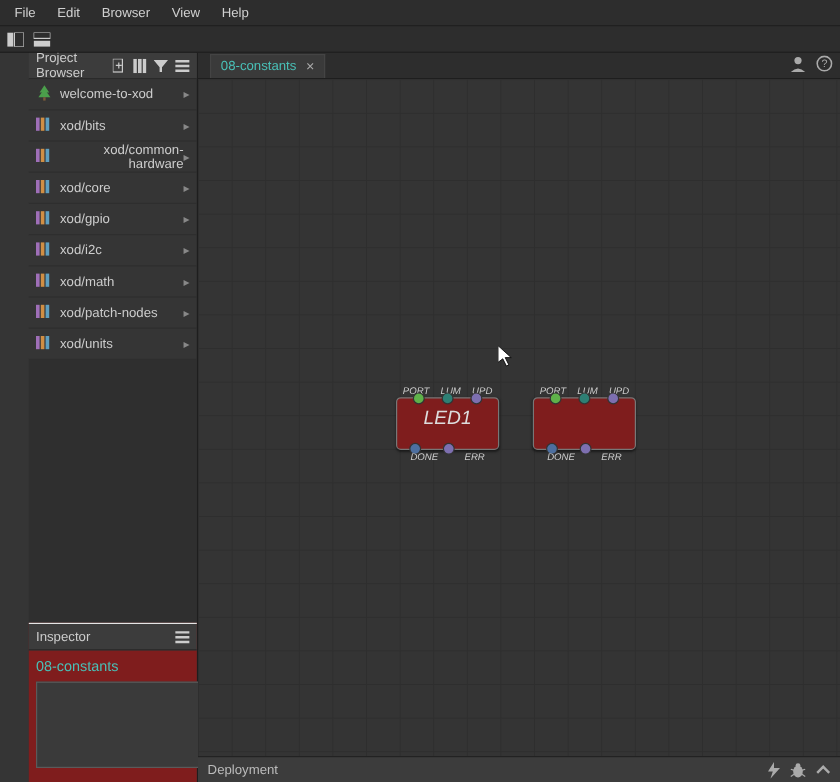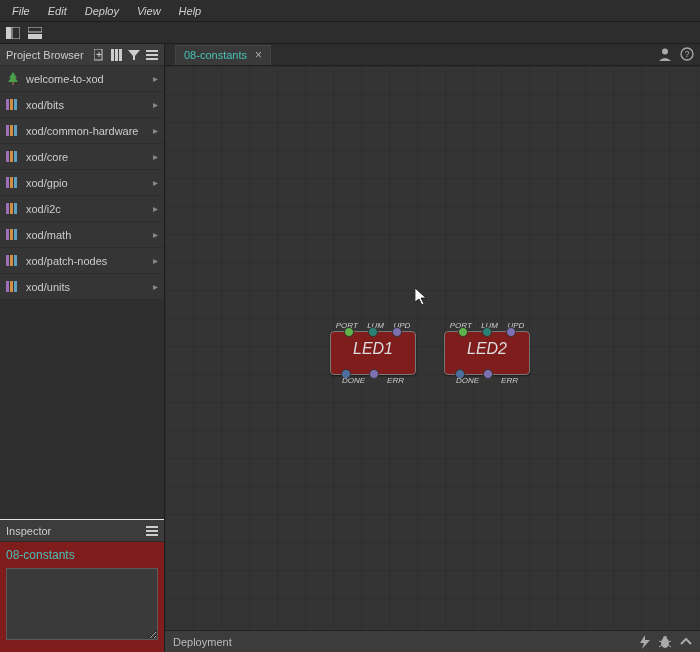--- a/index.html
+++ b/index.html
@@ -1,31 +1,31 @@
 <!DOCTYPE html>
 <html><head>
 <meta charset="utf-8">
 <style>
   * { box-sizing: border-box; margin: 0; padding: 0; }
   html, body { width: 700px; height: 652px; overflow: hidden; font-family: Arial, Helvetica, sans-serif; font-size: 11px; color: #c7c7c7; background: #2a2a2a; }
   body { display: flex; flex-direction: column; }
 
   
   .menubar { height: 22px; background: #2d2d2d; display: flex; align-items: center; padding: 0 4px; gap: 2px; border-bottom: 1px solid #1e1e1e; }
-  .menubar .menu-item { padding: 2px 8px; color: #d0d0d0; cursor: default; font-style: italic; }
+  .menubar .menu-item { padding: 2px 8px; color: #d0d0d0; cursor: default; }
 
   
   .toolbar { height: 22px; background: #2d2d2d; display: flex; align-items: center; padding: 0 6px; gap: 8px; border-bottom: 1px solid #1e1e1e; }
   .toolbar svg { display: block; }
 
   
   .main { flex: 1; display: flex; overflow: hidden; }
 
   
-  .sidebar { width: 165px; background: #353535; display: flex; flex-direction: column; border-right: 1px solid #1e1e1e; }
+  .sidebar { width: 165px; background: #353535; display: flex; flex-direction: column; border-right: 1px solid #1e1e1e; padding-left: 24px; }
   .panel-header { height: 22px; background: #3c3c3c; display: flex; align-items: center; padding: 0 6px; font-size: 11px; color: #ccc; border-bottom: 1px solid #2a2a2a; }
   .panel-header .spacer { flex: 1; }
   .panel-header svg { display: block; }
   .panel-header .icon-btn { margin-left: 6px; }
 
   .tree { display: flex; flex-direction: column; }
   .tree-item { height: 26px; display: flex; align-items: center; padding: 0 6px; color: #ccc; cursor: default; border-bottom: 1px solid #2e2e2e; text-align: right; }
   .tree-item .lib-icon { width: 14px; height: 14px; margin-right: 6px; flex-shrink: 0; }
   .tree-item .chev { margin-left: auto; color: #888; font-size: 10px; }
   .sidebar-gap { flex: 1; background: #2f2f2f; }
@@ -76,21 +76,21 @@
   .deploy .spacer { flex:1; }
   .deploy svg { display:block; }
   .deploy .icon { margin-left: 8px; }
 </style>
 </head>
 <body>
 
 <div class="menubar">
   <span class="menu-item">File</span>
   <span class="menu-item">Edit</span>
-  <span class="menu-item">Deploy</span>
+  <span class="menu-item">Browser</span>
   <span class="menu-item">View</span>
   <span class="menu-item">Help</span>
 </div>
 
 <div class="toolbar">
   <span>
     <svg width="14" height="12">
         <rect x="0" y="0" width="5" height="12" fill="#ccc"></rect>
         <rect x="6" y="0" width="8" height="12" fill="none" stroke="#ccc"></rect>
       </svg>
@@ -290,21 +290,20 @@
             <div class="ports-labels top">
               <span>PORT</span>
               <span>LUM</span>
               <span>UPD</span>
             </div>
             <div class="ports-top">
               <span class="port green"></span>
               <span class="port teal"></span>
               <span class="port purple"></span>
             </div>
-            <div class="title">LED2</div>
             <div class="ports-bot">
               <span class="port blue"></span>
               <span class="port purple"></span>
             </div>
             <div class="ports-labels bottom">
               <span>DONE</span>
               <span>ERR</span>
             </div>
           </div>
         </div>

